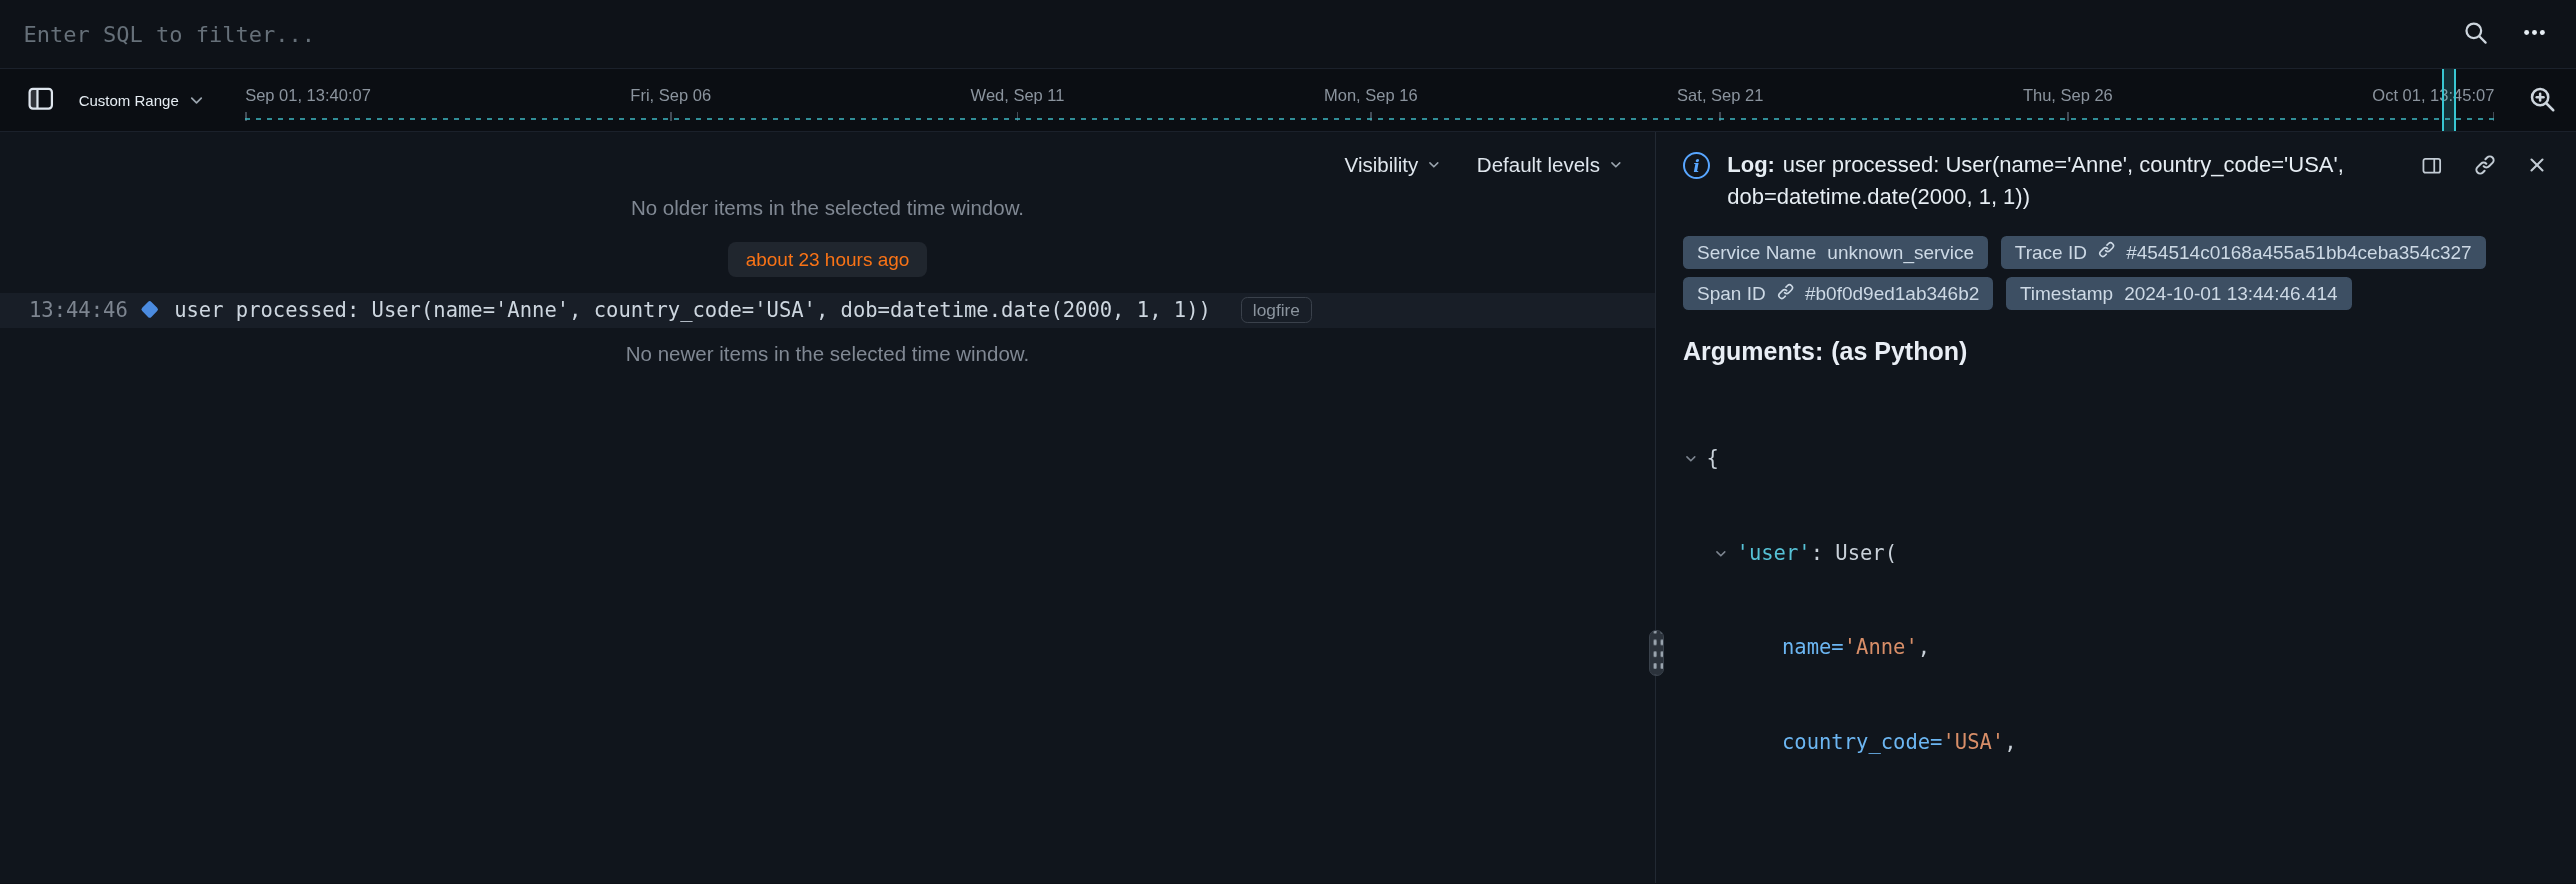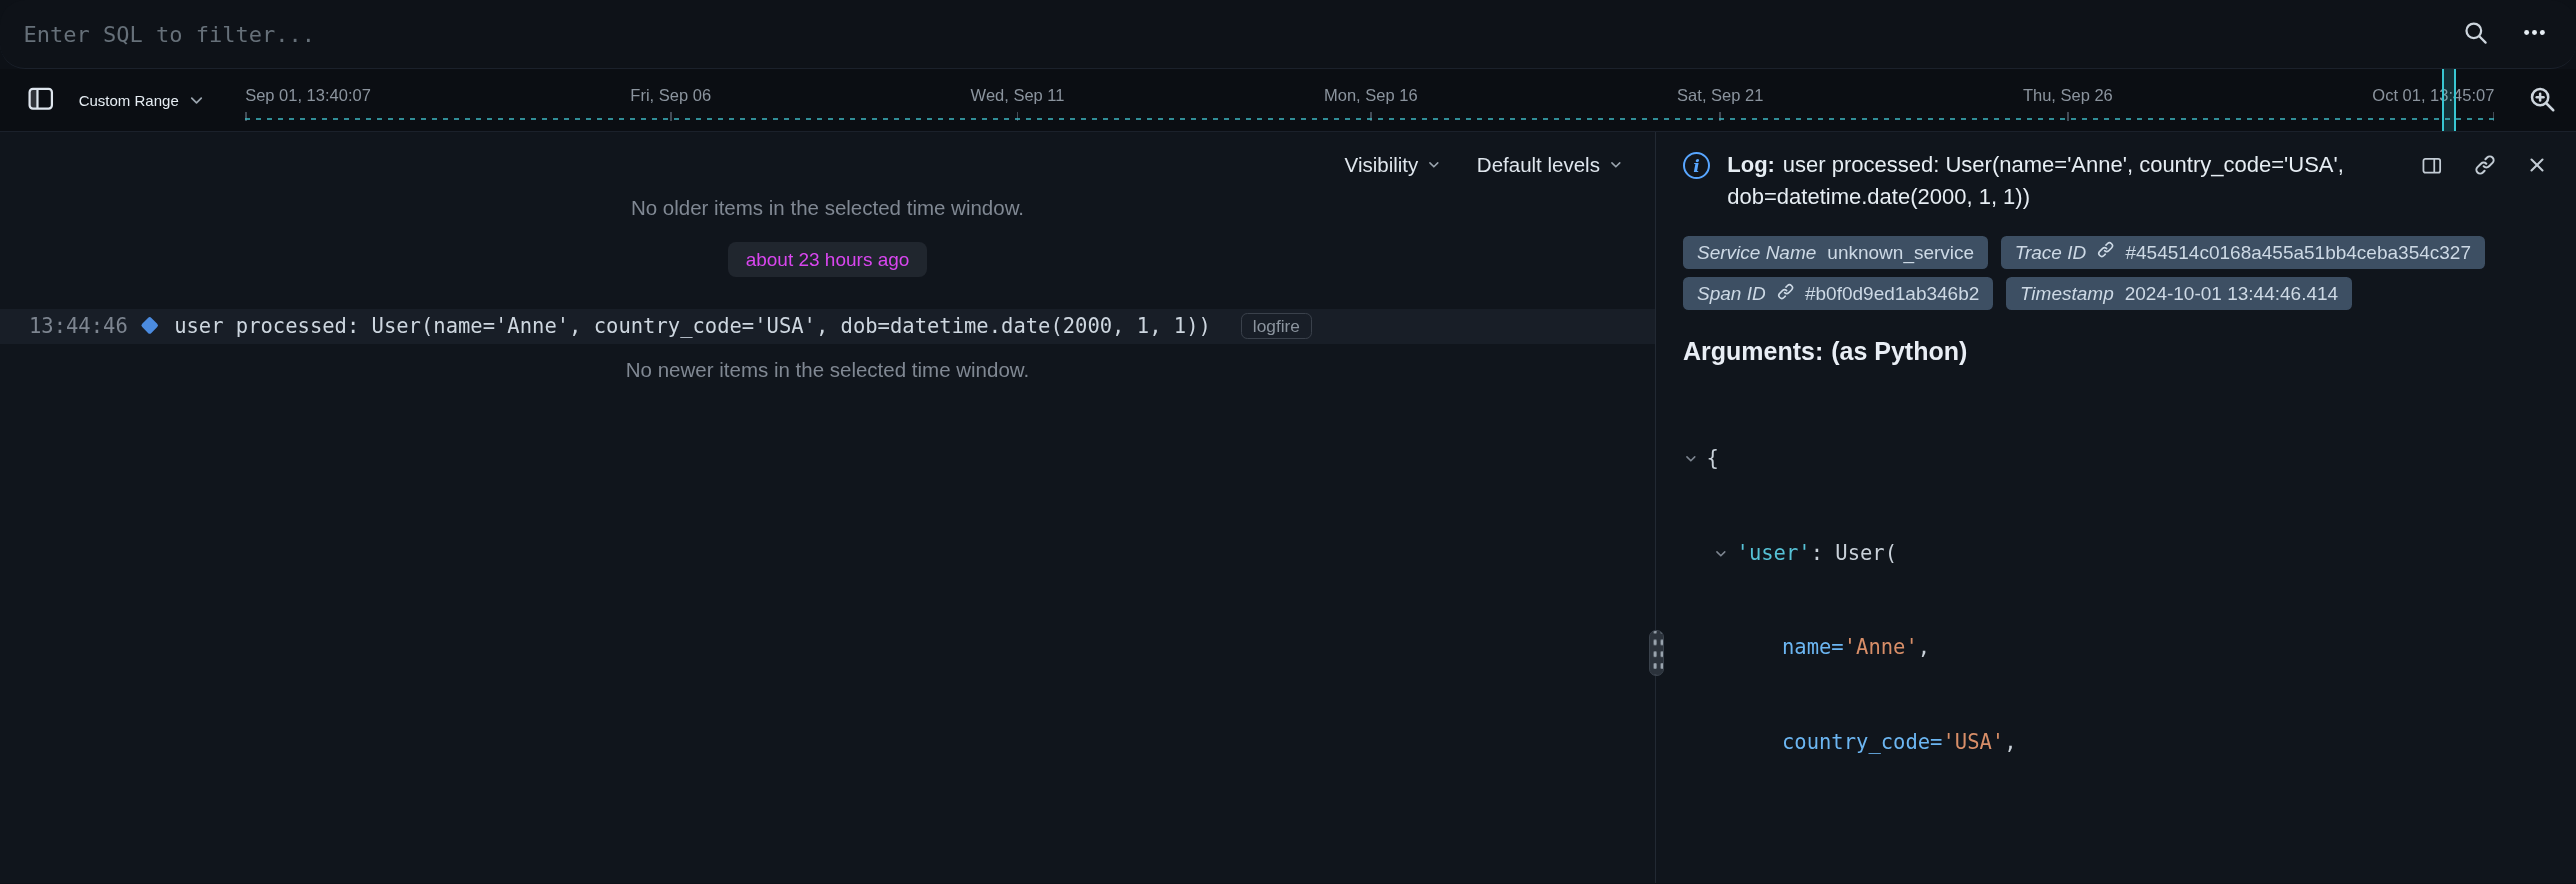--- a/index.html
+++ b/index.html
@@ -6,21 +6,21 @@
     --accent:#38c7d2; --badge-bg:#3d4f63; --code-key:#56c2d6; --code-prop:#6cb6f2;
     --code-str:#d88e68; --diamond:#4b8bdf; --info:#58a6ff;
   }
   *{box-sizing:border-box;margin:0;padding:0}
   html,body{width:2576px;height:885px;overflow:hidden;background:#0d1117;
     font-family:"Liberation Sans",sans-serif;color:#e6edf3;}
   .mono{font-family:"DejaVu Sans Mono",monospace;}
 
   
   .topbar{height:69px;background:#0e1218;border-bottom:1.6px solid #1b212b;
-    display:flex;align-items:center;padding:0 23.6px;border-radius:25px;}
+    display:flex;align-items:center;padding:0 23.6px;}
   .sql-input{flex:1;background:transparent;border:none;outline:none;
     font-family:"DejaVu Sans Mono",monospace;font-size:22px;color:#c9d1d9;}
   .sql-input::placeholder{color:#667079;}
   .topbar-icons{display:flex;align-items:center;gap:22px;}
   .icon-btn{background:transparent;border:none;cursor:pointer;display:flex;
     align-items:center;justify-content:center;padding:4.7px;}
 
   
   .timebar{height:63px;background:#0b0e13;border-bottom:1.6px solid #1b212b;
     display:flex;align-items:center;position:relative;}
@@ -44,21 +44,21 @@
   
   .main{display:flex;height:751px;position:relative;}
   .panel-left{width:1656px;background:#10151c;border-right:1.6px solid #222933;
     display:flex;flex-direction:column;}
   .list-controls{display:flex;justify-content:flex-end;gap:35px;padding:19px 31.5px 0;height:47px;}
   .dropdown{display:flex;align-items:center;gap:7.9px;background:transparent;border:none;
     color:#dfe6ed;font-size:20.5px;cursor:pointer;font-family:"Liberation Sans",sans-serif;}
   .empty-text{text-align:center;color:#808893;font-size:20.5px;}
   .empty-top{margin-top:17.3px;}
   .empty-bottom{margin-top:14px;}
-  .ago-pill{display:table;margin:22px auto 16px;background:#20262e;color:#d946ef;
+  .ago-pill{display:table;margin:22px auto 0;background:#20262e;color:#f97316;
     font-size:19px;padding:6.3px 17.3px;border-radius:7.9px;}
   .log-row{margin-top:15.7px;height:35px;background:#181e27;display:flex;align-items:center;
     padding:0 29px;font-size:20.5px;cursor:pointer;}
   .log-time{color:#7d8590;}
   .log-diamond{width:13.4px;height:13.4px;background:var(--diamond);transform:rotate(45deg);
     border-radius:2.4px;margin:0 17.3px 0 15.7px;flex:0 0 auto;}
   .log-msg{color:#cdd6df;white-space:nowrap;}
   .log-tag{margin-left:30px;border:1.6px solid #3a414b;color:#8b949e;font-size:17.3px;
     padding:1.6px 11px;border-radius:6.3px;background:transparent;cursor:pointer;
     font-family:"Liberation Sans",sans-serif;}
@@ -76,21 +76,21 @@
     border-radius:50%;color:var(--info);font-size:17.3px;font-weight:bold;
     display:flex;align-items:center;justify-content:center;margin-top:3.1px;
     font-family:"DejaVu Serif",serif;font-style:italic;}
   .detail-title{flex:1;font-size:22px;line-height:31.5px;color:#e6edf3;padding-right:15.7px;}
   .detail-title b{margin-right:7.9px;}
   .detail-actions{display:flex;gap:20.5px;align-items:flex-start;}
   .badge-row{display:flex;gap:12.6px;margin-top:7.9px;}
   .badge-row.first{margin-top:23.6px;}
   .badge{display:inline-flex;align-items:center;gap:11px;background:var(--badge-bg);
     color:#cdd9e5;border-radius:5.5px;padding:5.5px 14px;font-size:19px;}
-  .badge .blabel{font-style:italic;text-align:center;}
+  .badge .blabel{text-align:center;}
   .badge.linked{cursor:pointer;}
   .tabs{display:flex;gap:7.9px;margin-top:23.6px;border-bottom:1.6px solid #262c36;}
   .tab{font-size:20.5px;padding:7.9px 17.3px 9.4px;background:transparent;border:none;
     color:#99a3ad;cursor:pointer;font-family:"Liberation Sans",sans-serif;
     border-radius:6.3px 6.3px 0 0;}
   .tab.active{color:#e6edf3;background:#1a2029;}
   .detail-body{padding-top:27px;}
   .args-heading{font-size:25px;font-weight:bold;color:#e9eef5;}
   .args-heading .suffix{margin-left:7.9px;margin-top:36px;}
   .code{margin-top:14px;font-family:"DejaVu Sans Mono",monospace;font-size:20.5px;

